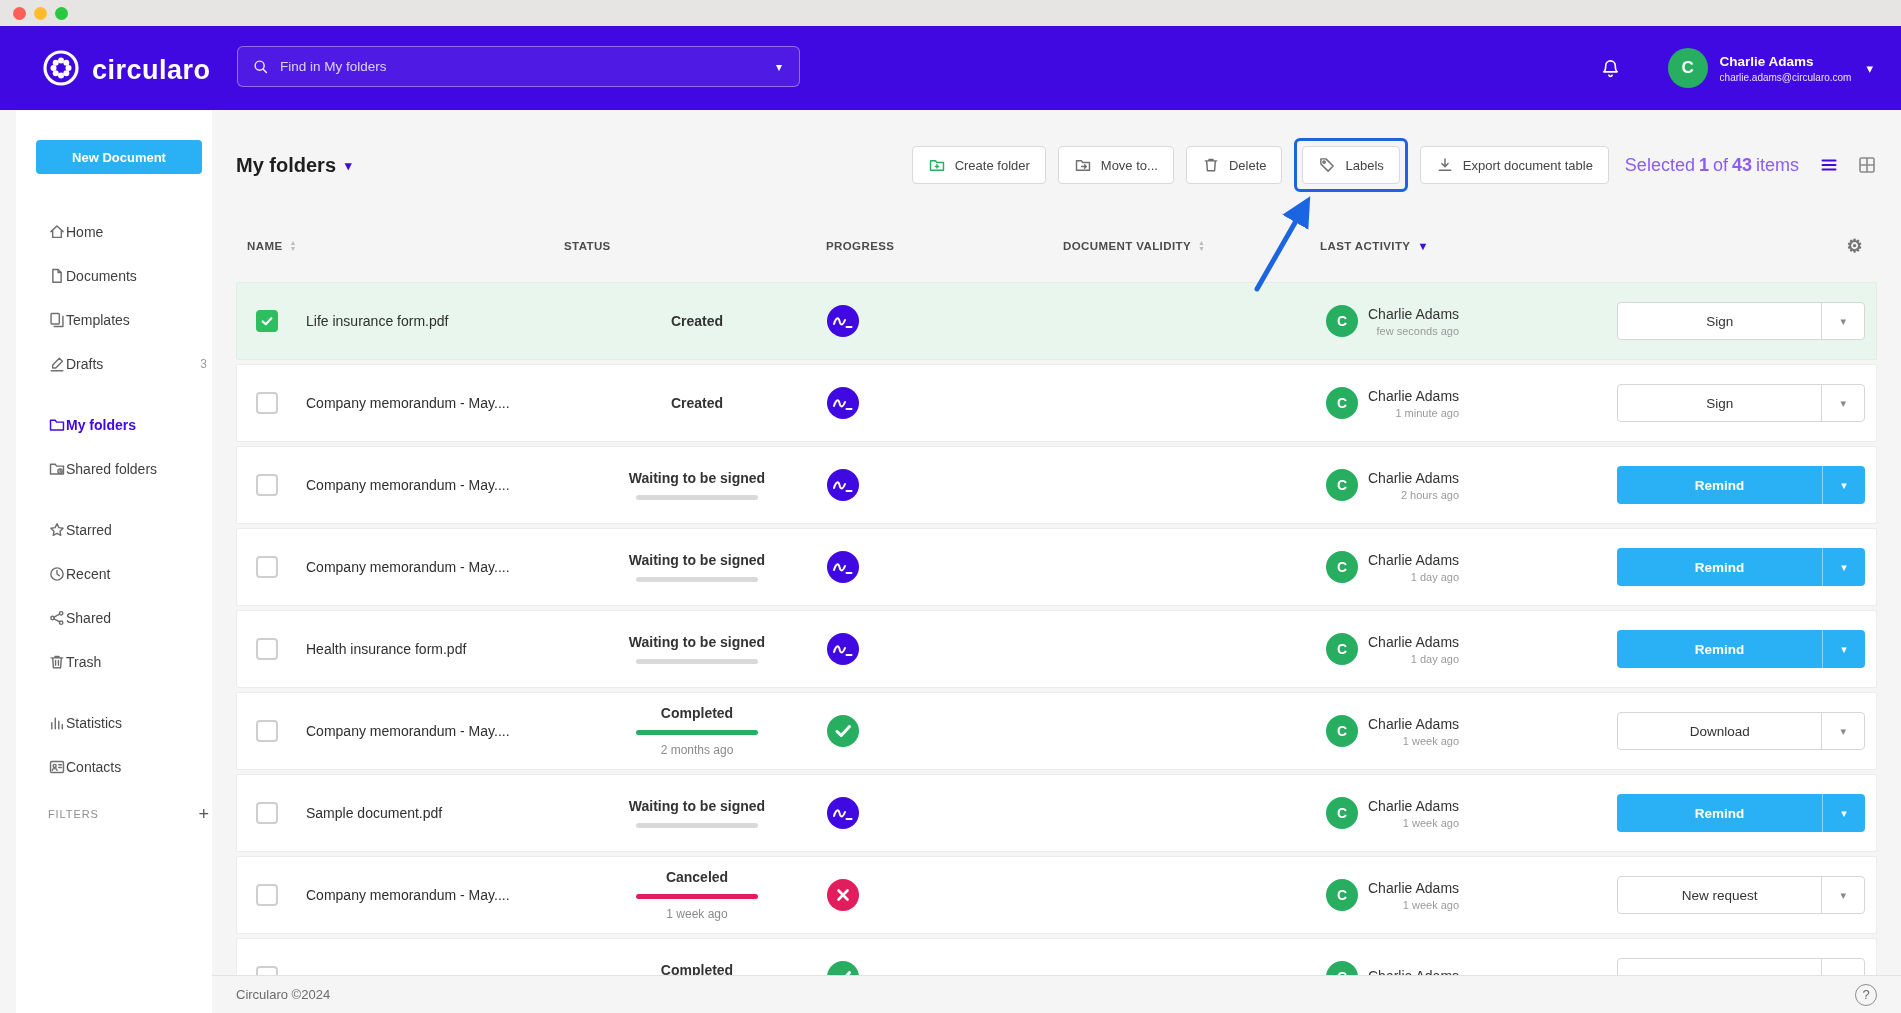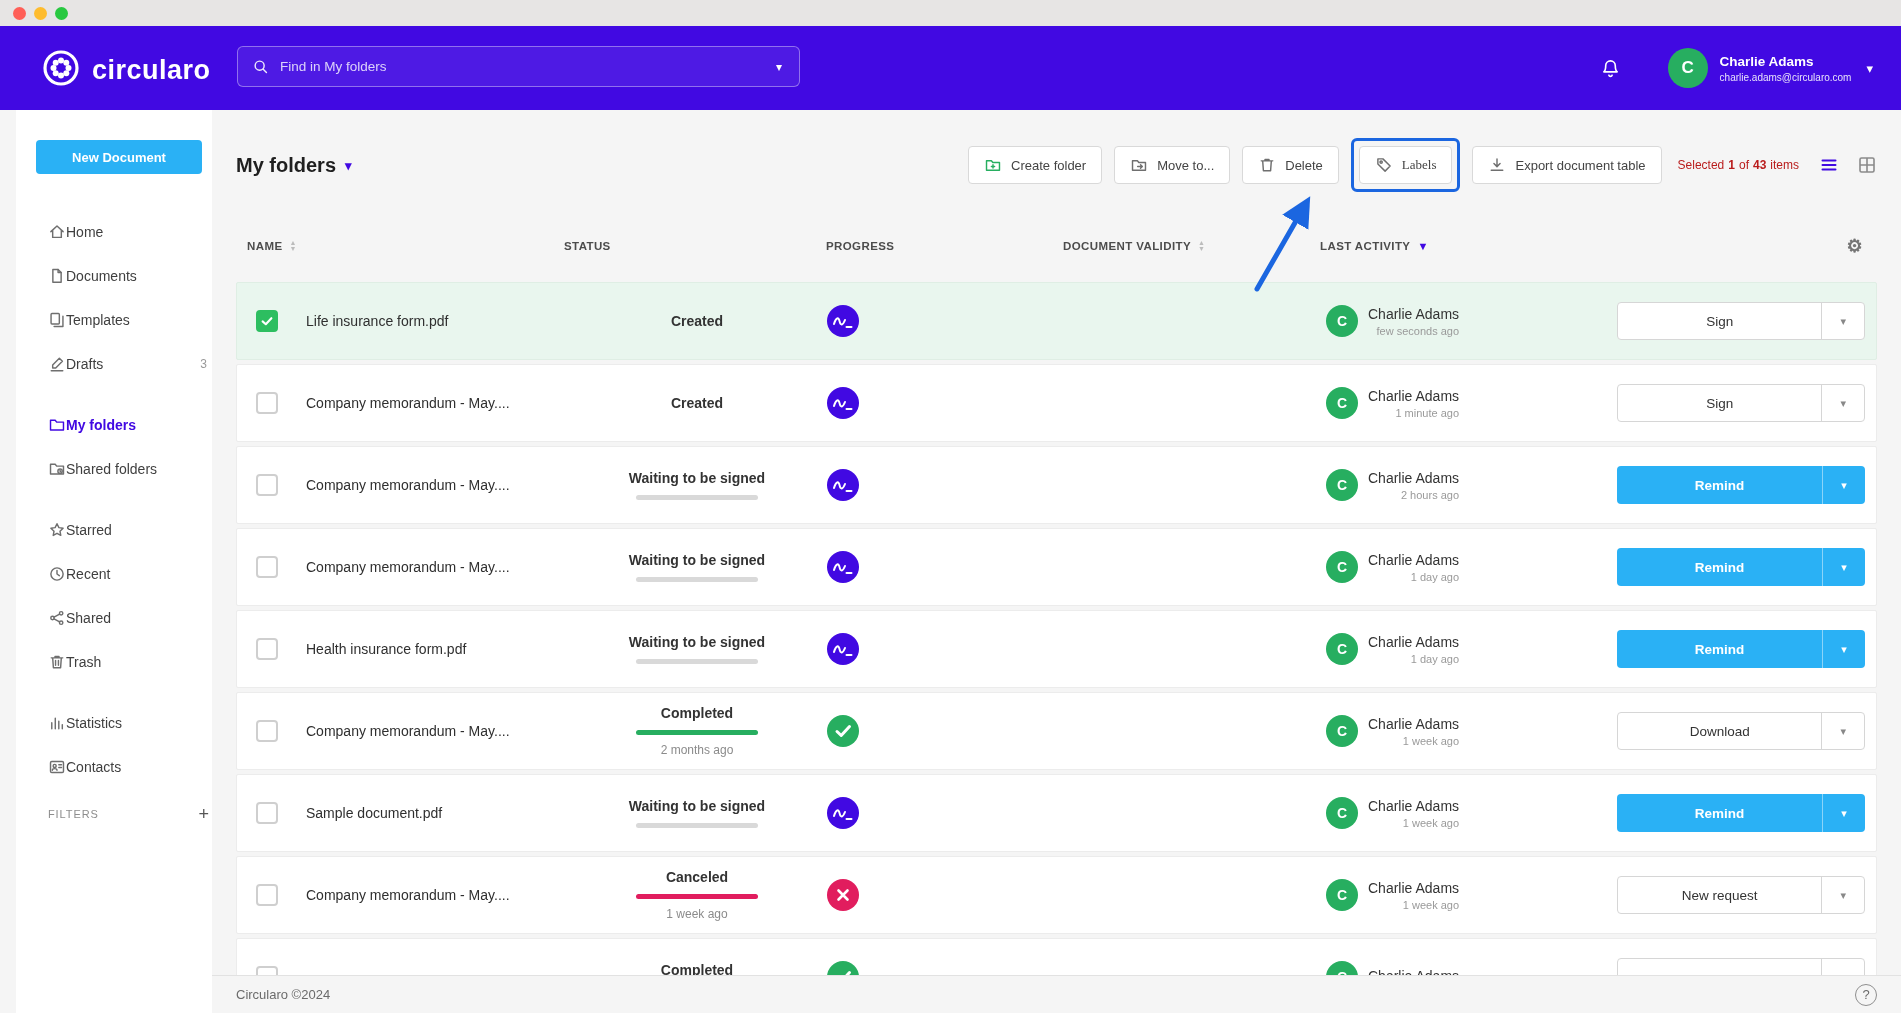--- a/index.html
+++ b/index.html
@@ -55,21 +55,21 @@
   
   .main{position:absolute;left:212px;top:110px;right:0;bottom:0;background:#f5f5f5;overflow:hidden;}
   .toolbar{margin:26px 24px 0 24px;height:58px;display:flex;align-items:center;}
   .page-title{font-size:20px;font-weight:bold;color:#1f1f1f;display:flex;align-items:center;gap:9px;}
   .title-caret{color:#4109e2;font-size:13px;}
   .tb-buttons{margin-left:auto;display:flex;align-items:center;gap:12px;}
   .tb-btn{height:38px;background:#fff;border:1px solid #d9d9d9;border-radius:4px;display:flex;
           align-items:center;gap:9px;padding:0 15px;font-size:13px;color:#444;font-family:inherit;white-space:nowrap;}
   .tb-icon{display:flex;color:#6f6f6f;}
   .labels-box{border:3px solid #1b66e0;border-radius:6px;padding:5px;display:flex;}
-  .selection{margin-left:16px;font-size:12px;color:#b91c1c;white-space:nowrap;}
+  .selection{margin-left:16px;font-size:18px;color:#8b5cf6;white-space:nowrap;}
   .selection span,.selection b{margin-right:4px;}
   .view-icons{display:flex;align-items:center;gap:18px;margin-left:16px;}
   .vi{display:flex;}
 
   
   .thead{margin:30px 24px 0;height:44px;display:grid;align-items:center;
          grid-template-columns:328px 262px 237px 257px 296px 1fr;}
   .th{font-size:11.5px;font-weight:bold;color:#4c4c4c;letter-spacing:.4px;display:flex;align-items:center;}
   .th:first-child{padding-left:11px;}
   .sort{display:inline-flex;flex-direction:column;margin-left:7px;color:#bcbcbc;font-size:7px;line-height:6px;}
@@ -335,21 +335,21 @@
             <span data-interactable="false">Move to...</span>
           </button>
           <button class="tb-btn" data-interactable="true">
             <span class="tb-icon" data-interactable="false">
               <svg viewBox="0 0 20 20" width="18" height="18" fill="none" stroke="currentColor" stroke-width="1.6" stroke-linecap="round" stroke-linejoin="round">
                 <path d="M3.6 5.4h12.8M7.8 5.4V3.8h4.4v1.6M5.2 5.4l.8 11h8l.8-11"></path>
               </svg>
             </span>
             <span data-interactable="false">Delete</span>
           </button>
-          <div class="labels-box" data-interactable="false" style="border-color: rgb(27, 102, 224); font-family: Liberation Serif, serif;">
+          <div class="labels-box" data-interactable="false" style="border-color: rgb(27, 102, 224);">
             <button class="tb-btn" data-interactable="true">
               <span class="tb-icon" data-interactable="false">
                 <svg viewBox="0 0 20 20" width="18" height="18" fill="none" stroke="currentColor" stroke-width="1.6" stroke-linecap="round" stroke-linejoin="round">
                   <path d="M3.2 3.2h5.6l8 8-5.6 5.6-8-8z"></path>
                   <circle cx="6.8" cy="6.8" r="1.3"></circle>
                 </svg>
               </span>
               <span data-interactable="false">Labels</span>
             </button>
           </div>

